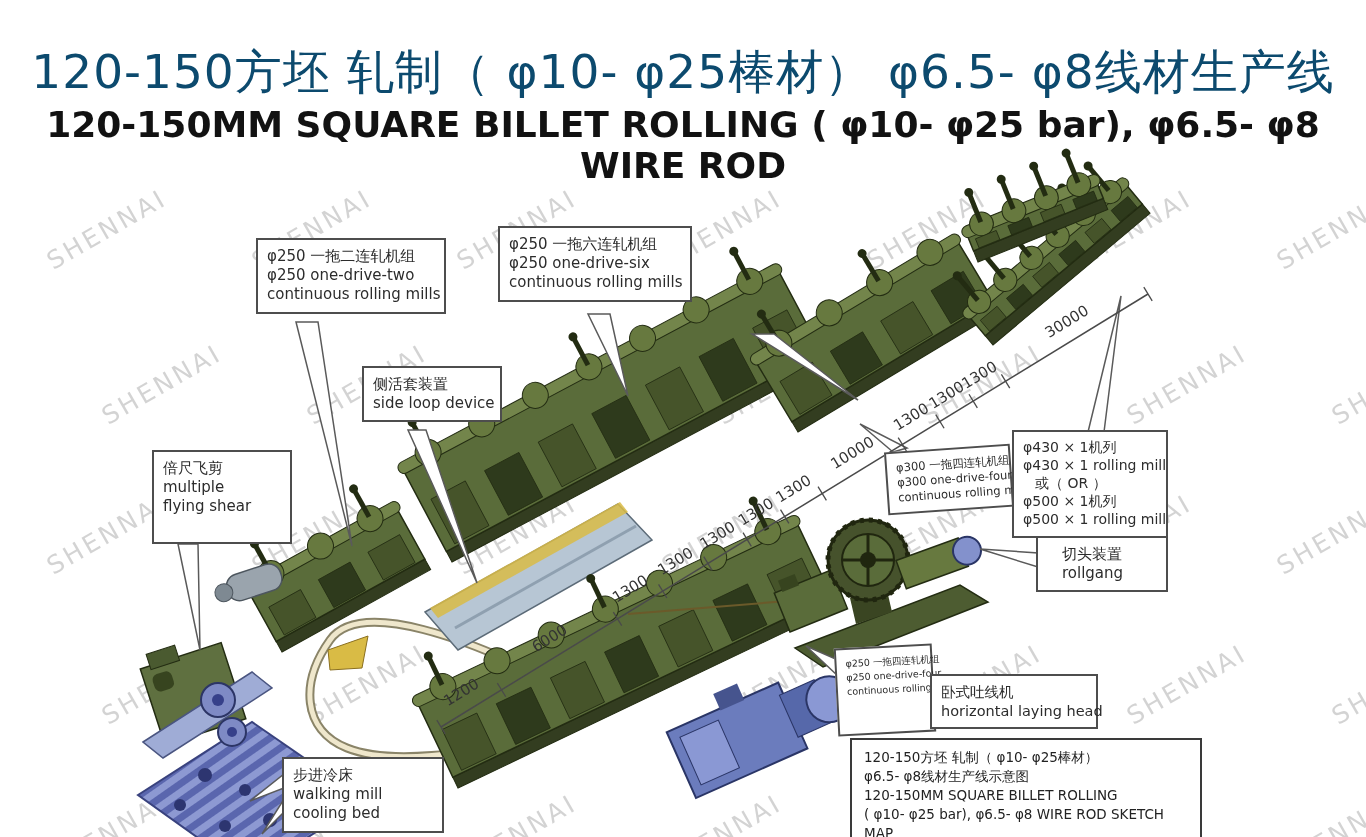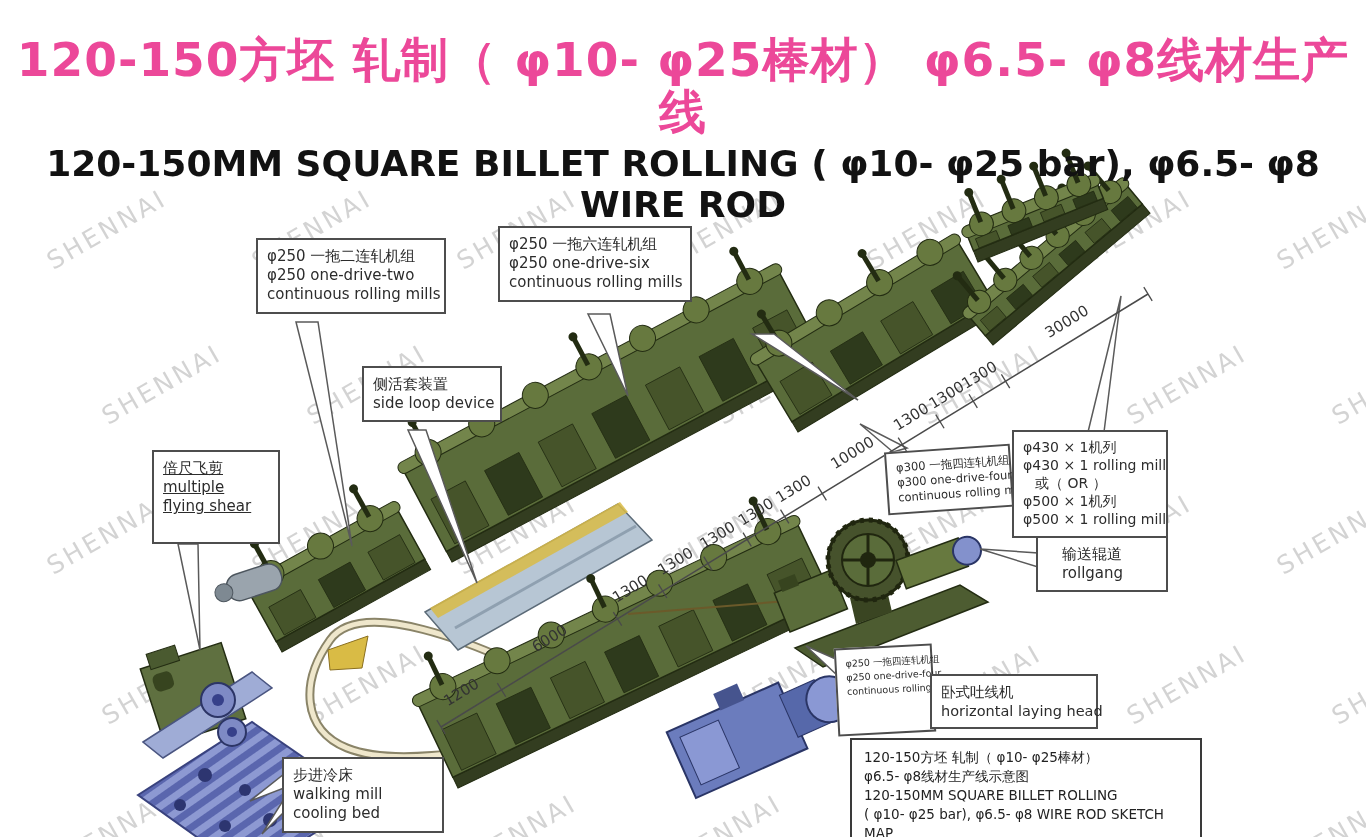--- a/index.html
+++ b/index.html
@@ -1,20 +1,20 @@
 <!DOCTYPE html>
 <html><head>
 <meta charset="utf-8">
 <style>
   html,body{margin:0;padding:0;background:#ffffff;}
   #stage{position:relative;width:1366px;height:837px;overflow:hidden;background:#fff;
          font-family:"DejaVu Sans","Liberation Sans",sans-serif;}
   
   .title-wrap{position:absolute;left:0;top:34px;width:1366px;text-align:center;z-index:6;}
-  .title-cn{font-size:47px;font-weight:bold;color:#ec4899;letter-spacing:1px;line-height:1.1;}
+  .title-cn{font-size:47px;font-weight:normal;color:#0c4a6e;letter-spacing:1px;line-height:1.1;margin-top:12px;}
   .title-en{font-size:36px;font-weight:bold;color:#121212;letter-spacing:0px;margin-top:6px;}
   
   .wm-layer{position:absolute;left:0;top:0;width:1366px;height:837px;z-index:1;pointer-events:none;}
   .wm{position:absolute;font-size:25px;letter-spacing:3px;color:rgba(150,150,150,0.42);
       transform:rotate(-30deg);white-space:nowrap;}
   
   #diagram{position:absolute;left:0;top:0;z-index:2;}
   
   .callout{position:absolute;background:#fff;border:2px solid #4d4d4d;color:#2c2c2c;
            padding:7px 9px;font-size:15px;line-height:1.28;z-index:5;box-sizing:border-box;}
@@ -337,42 +337,42 @@
     <div class="ln">φ250 one-drive-six</div>
     <div class="ln">continuous rolling mills</div>
   </div>
 
 
   <div class="callout" style="left:362px;top:366px;width:140px;">
     <div class="ln">侧活套装置</div>
     <div class="ln">side loop device</div>
   </div>
 
-  <div class="callout" style="left:152px;top:450px;width:128px;height:94px;text-decoration:underline;">
+  <div class="callout" style="left:152px;top:450px;width:140px;height:94px;">
     <div class="ln">倍尺飞剪</div>
     <div class="ln">multiple</div>
     <div class="ln">flying shear</div>
   </div>
 
   <div class="callout c-small" style="left:886px;top:448px;width:126px;transform:rotate(-4deg);">
     <div class="ln">φ300 一拖四连轧机组</div>
     <div class="ln">φ300 one-drive-four</div>
     <div class="ln">continuous rolling mill</div>
   </div>
 
   <div class="callout" style="left:1012px;top:430px;width:156px;font-size:14px;">
     <div class="ln">φ430 × 1机列</div>
     <div class="ln">φ430 × 1 rolling mill</div>
     <div class="ln" style="padding-left:12px">或（ OR ）</div>
     <div class="ln">φ500 × 1机列</div>
     <div class="ln">φ500 × 1 rolling mill</div>
   </div>
 
   <div class="callout" style="left:1036px;top:536px;width:132px;text-align:left;padding-left:24px;">
-    <div class="ln">输送辊道</div>
+    <div class="ln">切头装置</div>
     <div class="ln">rollgang</div>
   </div>
 
   <div class="callout c-tiny" style="left:836px;top:646px;width:98px;height:88px;transform:rotate(-3deg);">
     <div class="ln">φ250 一拖四连轧机组</div>
     <div class="ln">φ250 one-drive-four</div>
     <div class="ln">continuous rolling mills</div>
   </div>
 
   <div class="callout" style="left:930px;top:674px;width:168px;font-size:14.5px;">

